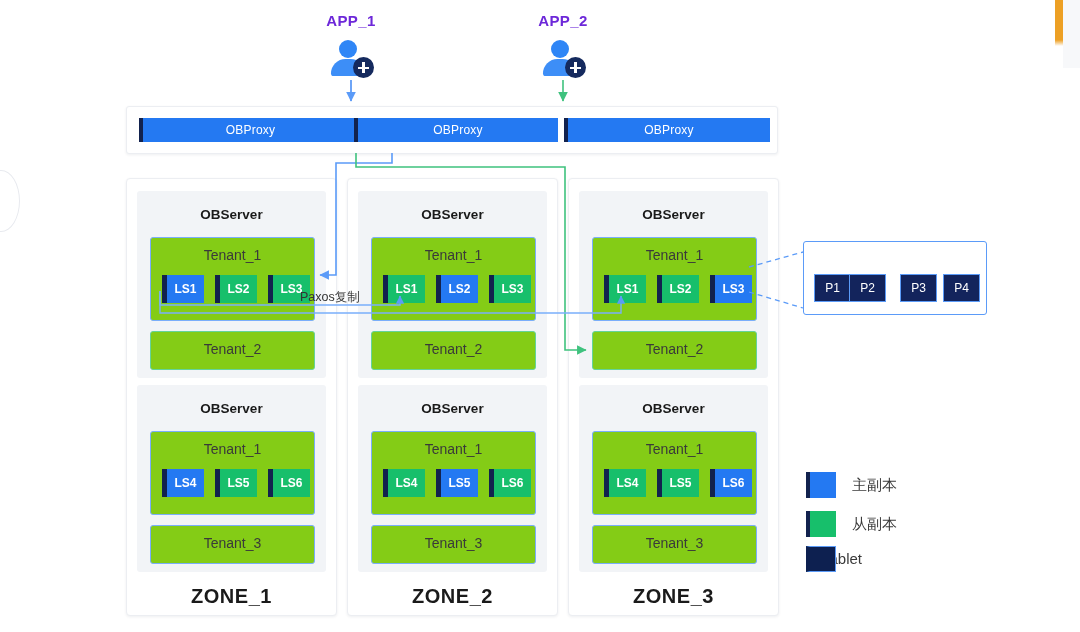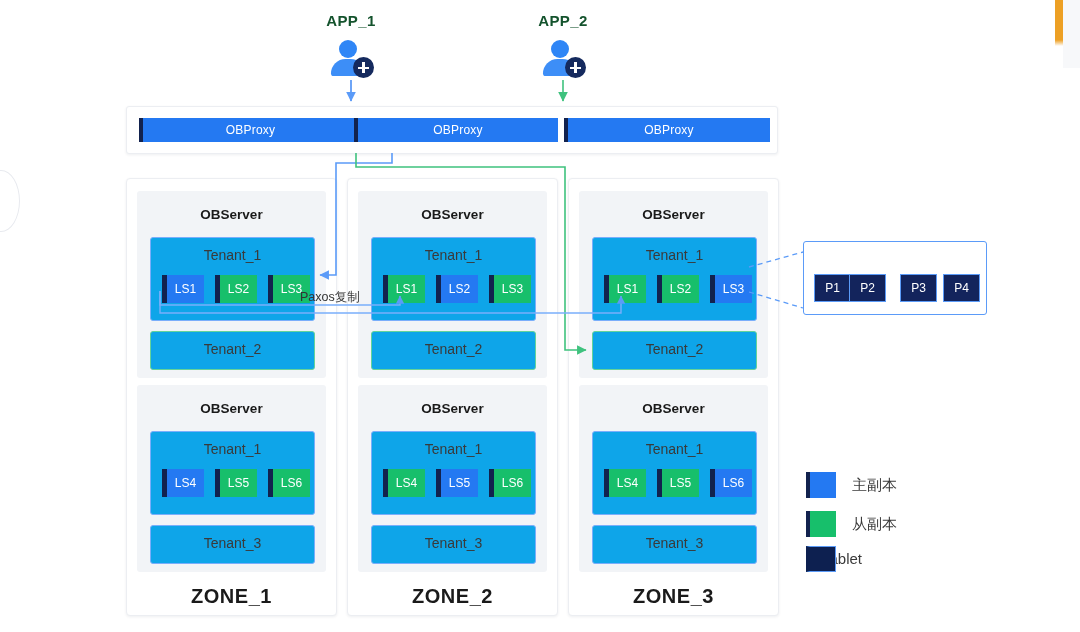--- a/index.html
+++ b/index.html
@@ -13,21 +13,21 @@
 
   
   .orange-bar{position:absolute;left:1055px;top:0;width:8px;height:40px;background:#eda024;}
   .orange-bar:after{content:"";position:absolute;left:0;top:40px;width:8px;height:6px;
     background:linear-gradient(#eda024,rgba(237,160,36,0));}
   .right-panel{position:absolute;left:1063px;top:0;width:17px;height:68px;background:#f7f8fa;}
   .left-ghost{position:absolute;left:-18px;top:170px;width:36px;height:60px;
     border:1px solid #e8eaef;border-radius:50%;background:transparent;}
 
   
-  .app-label{position:absolute;font-size:15px;font-weight:bold;color:#14532d;letter-spacing:.4px;text-align:center;}
+  .app-label{position:absolute;font-size:15px;font-weight:bold;color:#6d28d9;letter-spacing:.4px;text-align:center;}
   .person{position:absolute;width:46px;height:40px;}
   .person .head{position:absolute;left:11px;top:0;width:18px;height:18px;border-radius:50%;background:#2f86f6;}
   .person .body{position:absolute;left:3px;top:19px;width:34px;height:17px;
     border-radius:17px 17px 3px 3px;background:#3d8ef7;}
   .person .plus{position:absolute;left:25px;top:17px;width:21px;height:21px;border-radius:50%;
     background:#152a5e;}
   .person .plus:before,.person .plus:after{content:"";position:absolute;background:#fff;}
   .person .plus:before{left:5px;top:9.5px;width:11px;height:2.5px;}
   .person .plus:after{left:9.25px;top:5px;width:2.5px;height:11px;}
 
@@ -39,28 +39,28 @@
     color:#ffffff;font-size:12px;letter-spacing:.2px;}
 
   
   .zone{position:absolute;background:#ffffff;border:1px solid #eceef2;border-radius:4px;
     box-shadow:0 1px 3px rgba(20,30,60,.07);}
   .zone-label{position:absolute;left:0;right:0;text-align:center;font-size:20px;
     font-weight:bold;color:#1a1a1a;letter-spacing:.5px;}
   .observer{position:absolute;background:#f2f4f7;border-radius:3px;}
   .observer-title{position:absolute;left:0;right:0;text-align:center;font-size:13.5px;
     font-weight:bold;color:#1a1a1a;}
-  .tenant{position:absolute;background:#0ea5e9;border-radius:3px;}
+  .tenant{position:absolute;background:#84cc16;border-radius:3px;}
   .tenant.blue{border:1px solid #7aaefb;}
   .tenant.green{border:1px solid #64d39a;}
   .tenant-title{position:absolute;left:0;right:0;text-align:center;font-size:14px;color:#3a3a3a;}
 
   .ls{position:absolute;width:42px;height:28px;border-left:5px solid #12224e;
     display:flex;align-items:center;justify-content:center;
-    color:#ffffff;font-size:12px;box-sizing:border-box;}
+    color:#ffffff;font-size:12px;box-sizing:border-box;font-weight:bold;}
   .ls.primary{background:#2479f2;}
   .ls.follower{background:#17bf6b;}
 
   
   .ls-detail{position:absolute;background:#ffffff;border:1.5px solid #5b9bf8;border-radius:3px;}
   .ls-detail-title{position:absolute;left:0;right:0;text-align:center;font-size:14px;
     font-weight:bold;color:#1a1a1a;}
   .tablet{position:absolute;width:37px;height:28px;background:#13245c;border:1.5px solid #5b9bf8;
     display:flex;align-items:center;justify-content:center;color:#ffffff;font-size:12px;box-sizing:border-box;}
 

